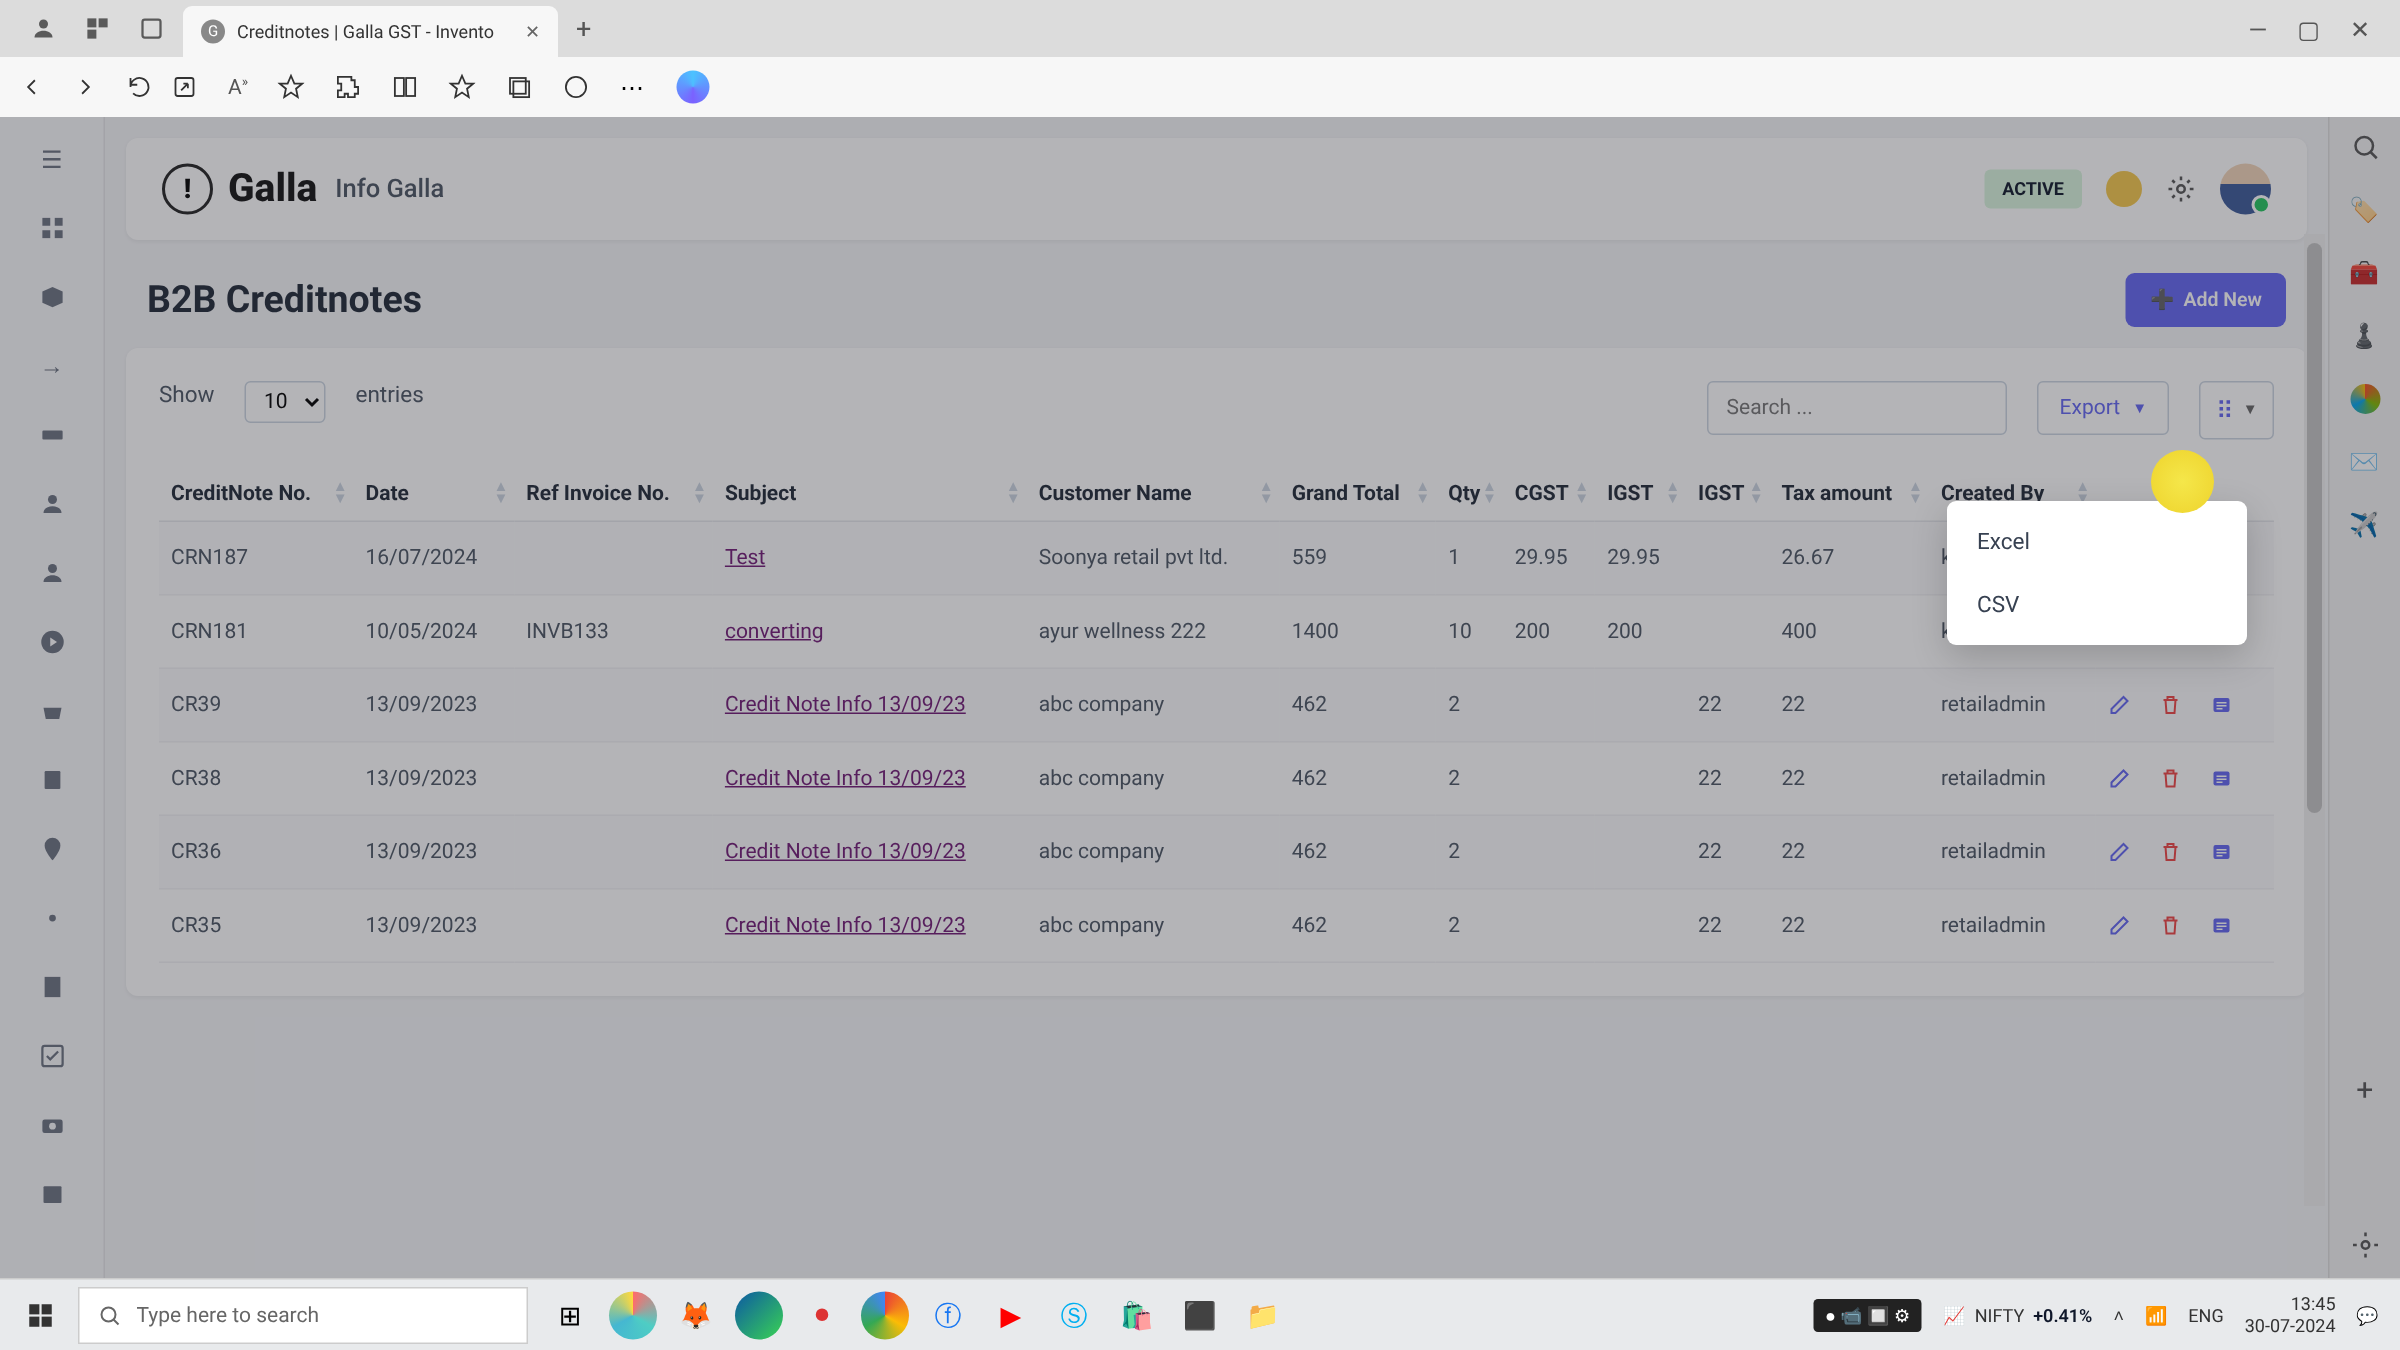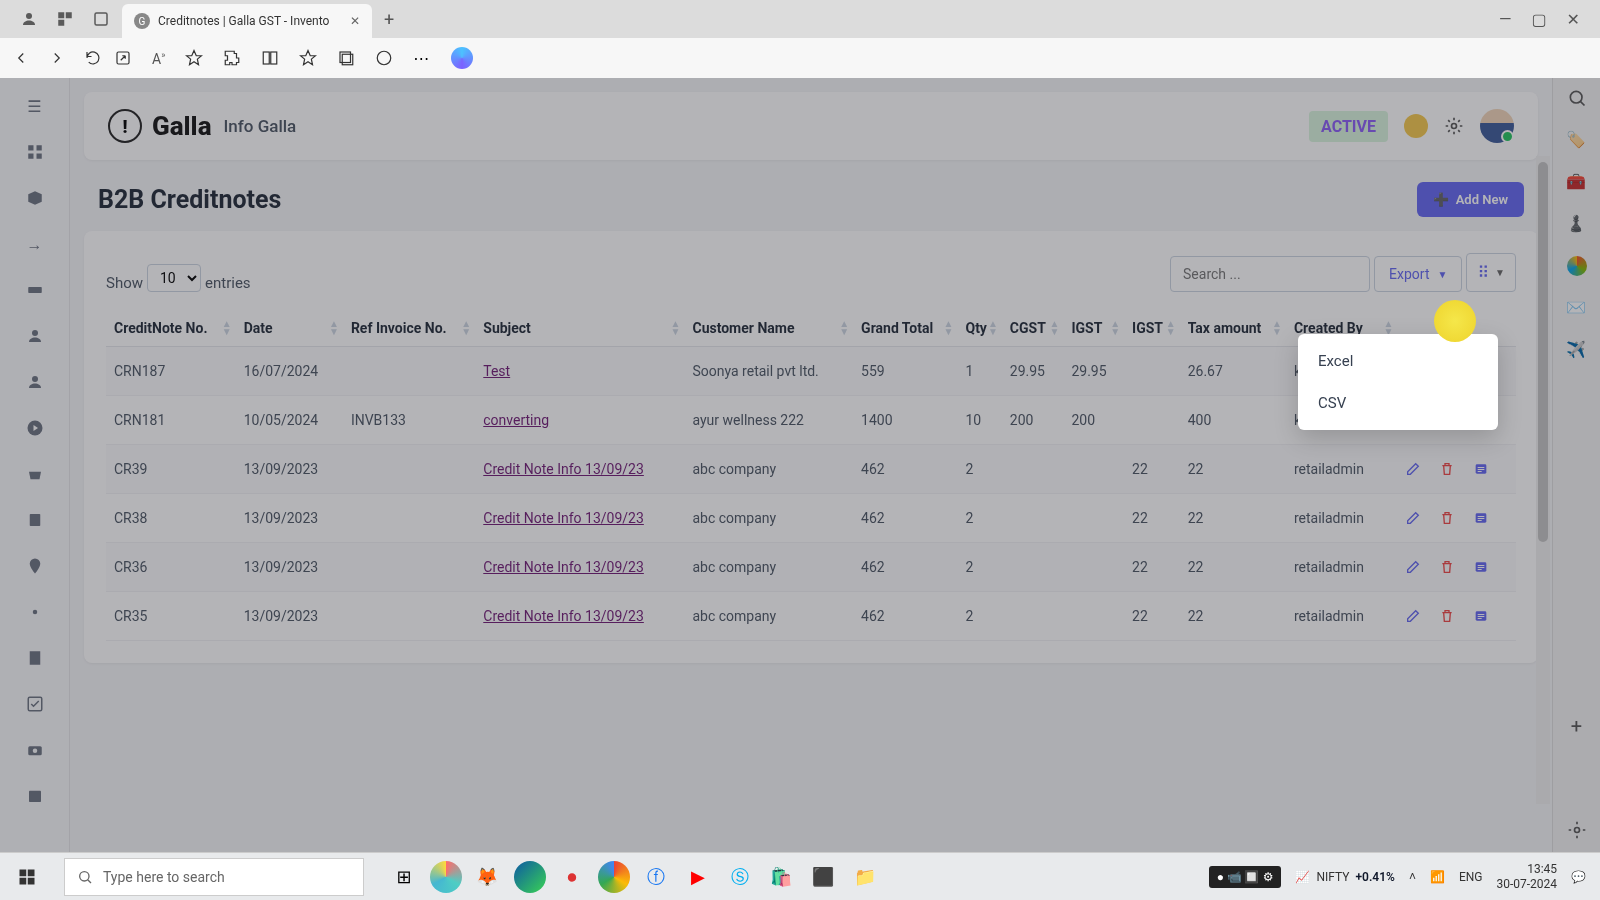--- a/index.html
+++ b/index.html
@@ -36,32 +36,32 @@
 .edge-bar .plus { margin-top: auto; margin-bottom: 60px; font-size: 20px; color: #555; }
 
 
 .content { flex: 1; background: #f5f6f8; padding: 0; overflow: hidden; position: relative; }
 .topbar { height: 68px; background: #fff; margin: 14px 14px 0 14px; border-radius: 8px; display: flex; align-items: center; padding: 0 24px; box-shadow: 0 1px 3px rgba(0,0,0,0.06); }
 .logo { display: flex; align-items: center; gap: 10px; }
 .logo-mark { width: 34px; height: 34px; border: 2.5px solid #222; border-radius: 50%; display: flex; align-items: center; justify-content: center; font-weight: 900; font-size: 18px; }
 .logo-text { font-size: 26px; font-weight: 800; color: #111; }
 .org-name { font-size: 17px; color: #4b5563; margin-left: 12px; font-weight: 500; }
 .topbar-right { margin-left: auto; display: flex; align-items: center; gap: 16px; }
-.badge-active { background: #d9f5dd; color: #8b5cf6; font-size: 16px; font-weight: 700; padding: 6px 12px; border-radius: 4px; }
+.badge-active { background: #d9f5dd; color: #0f172a; font-size: 12px; font-weight: 700; padding: 6px 12px; border-radius: 4px; }
 .coin { width: 24px; height: 24px; background: #f5c84c; border-radius: 50%; }
 .gear { width: 20px; height: 20px; color: #555; }
 .avatar { width: 34px; height: 34px; border-radius: 50%; background: linear-gradient(#f2d5b8 40%, #3b5998 40%); position: relative; }
 .avatar::after { content:''; position:absolute; bottom:0; right:0; width:9px; height:9px; background:#22c55e; border:2px solid #fff; border-radius:50%; }
 
 .page-header { display: flex; align-items: center; padding: 22px 28px 14px 28px; }
 .page-title { font-size: 25px; font-weight: 700; color: #1f2937; }
 .add-btn { margin-left: auto; background: #6366f1; color: #fff; border: none; padding: 10px 16px; border-radius: 6px; font-size: 13px; font-weight: 600; display: flex; align-items: center; gap: 6px; cursor: pointer; }
 
 .card { background: #fff; margin: 0 14px; border-radius: 8px; padding: 22px; box-shadow: 0 1px 3px rgba(0,0,0,0.06); }
-.card-controls { display: flex; align-items: flex-end; gap: 4px; margin-bottom: 18px; }
+.card-controls { display: flex; align-items: flex-start; gap: 20px; margin-bottom: 18px; }
 .show-label { color: #4b5563; font-size: 15px; }
 .select { border: 1px solid #cbd5e1; border-radius: 4px; padding: 4px 8px; font-size: 14px; background:#fff; }
 .search-box { margin-left: auto; border: 1px solid #cbd5e1; border-radius: 4px; padding: 9px 12px; font-size: 14px; width: 200px; color: #6b7280; background:#fff; }
 .export-btn { border: 1px solid #cbd5e1; background: #fff; color: #6366f1; padding: 9px 14px; border-radius: 4px; font-size: 14px; display: flex; align-items: center; gap: 8px; cursor: pointer; position: relative; }
 .grid-btn { border: 1px solid #cbd5e1; background: #fff; padding: 9px 10px; border-radius: 4px; display:flex; align-items:center; gap:6px; }
 
 .highlight-circle { position: absolute; width: 42px; height: 42px; background: radial-gradient(circle, #f5e74a 0%, #f0d935 70%, rgba(240,217,53,0) 100%); border-radius: 50%; z-index: 20; pointer-events: none; }
 
 .export-menu { position: absolute; background: #fff; border-radius: 6px; box-shadow: 0 8px 24px rgba(0,0,0,0.18); z-index: 15; min-width: 200px; padding: 6px 0; }
 .export-menu-item { padding: 12px 20px; font-size: 15px; color: #374151; cursor: pointer; }
@@ -69,21 +69,21 @@
 table { width: 100%; border-collapse: collapse; }
 th { text-align: left; font-size: 14px; font-weight: 700; color: #1f2937; padding: 10px 8px; border-bottom: 1px solid #e5e7eb; position: relative; }
 th .sort { color: #cbd5e1; font-size: 10px; position: absolute; right: 4px; top: 50%; transform: translateY(-50%); line-height: 8px; }
 td { font-size: 14px; color: #4b5563; padding: 16px 8px; border-bottom: 1px solid #f1f2f4; vertical-align: middle; }
 tr.striped td { background: #fafbfc; }
 .link { color: #701a75; cursor: pointer; text-decoration: underline; }
 .row-actions { display: flex; gap: 18px; align-items: center; }
 .row-actions svg { width: 16px; height: 16px; cursor: pointer; }
 
 
-.taskbar { position: absolute; bottom: 0; left: 0; right: 0; height: 48px; background: #e8eaec; border-top: 1px solid #ccc; display: flex; align-items: center; padding: 0 6px; gap: 16px; }
+.taskbar { position: absolute; bottom: 0; left: 0; right: 0; height: 48px; background: #e8eaec; border-top: 1px solid #ccc; display: flex; align-items: center; padding: 0 6px; gap: 4px; }
 .start { width: 42px; height: 40px; display:flex; align-items:center; justify-content:center; }
 .start svg { width:18px; height:18px; }
 .search-task { flex: 0 0 300px; height: 38px; background: #fff; border: 1px solid #ccc; display: flex; align-items: center; padding: 0 12px; gap: 10px; font-size: 14px; color: #666; }
 .task-icons { display: flex; gap: 10px; align-items: center; margin-left: 8px; }
 .task-icons .ticon { width: 32px; height: 32px; border-radius: 4px; display:flex; align-items:center; justify-content:center; font-size:18px; }
 .tray { margin-left: auto; display: flex; align-items: center; gap: 14px; font-size: 12px; color: #333; padding-right: 8px; }
 .tray-group { background:#222; color:#fff; padding:4px 8px; border-radius:3px; display:flex; gap:6px; font-size:12px; }
 .clock { text-align: right; line-height: 1.2; font-size: 12px; }
 .nifty { display:flex; align-items:center; gap:6px; }
 .nifty-up { color:#0f172a; font-weight:600; }

